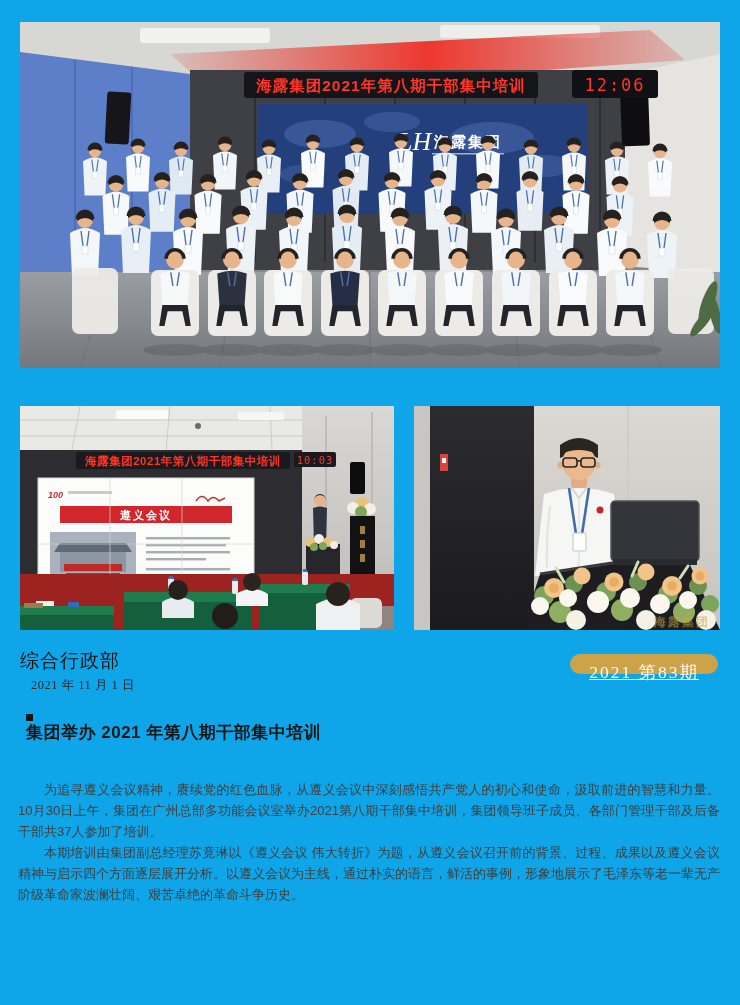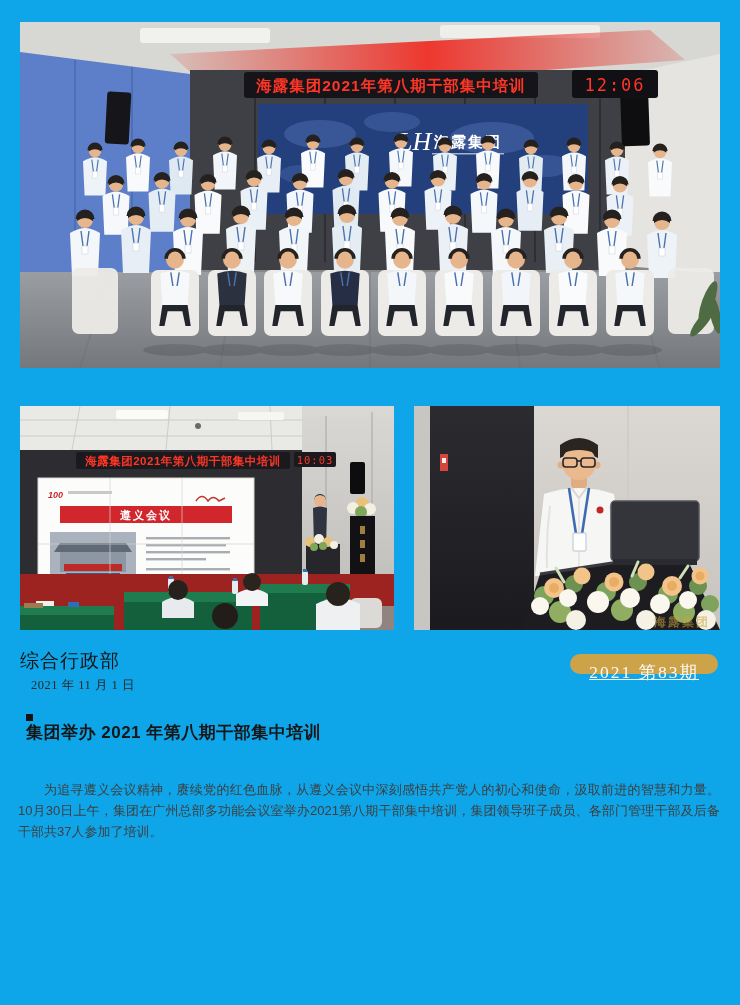--- a/index.html
+++ b/index.html
@@ -382,15 +382,16 @@
   <div class="pubdate">2021 年 11 月 1 日</div>
   <div class="badge">2021 第83期</div>
 
   <div class="headline">
     <span class="bullet"></span>
     <span>集团举办 2021 年第八期干部集中培训</span>
   </div>
 
   <div class="body-text">
     <p>为追寻遵义会议精神，赓续党的红色血脉，从遵义会议中深刻感悟共产党人的初心和使命，汲取前进的智慧和力量。10月30日上午，集团在广州总部多功能会议室举办2021第八期干部集中培训，集团领导班子成员、各部门管理干部及后备干部共37人参加了培训。</p>
+    <p>本期培训由集团副总经理苏竟琳以《遵义会议 伟大转折》为题，从遵义会议召开前的背景、过程、成果以及遵义会议精神与启示四个方面逐层展开分析。以遵义会议为主线，通过朴实的语言，鲜活的事例，形象地展示了毛泽东等老一辈无产阶级革命家波澜壮阔、艰苦卓绝的革命斗争历史。</p>
   </div>
 
 </div>
 
 </body></html>

